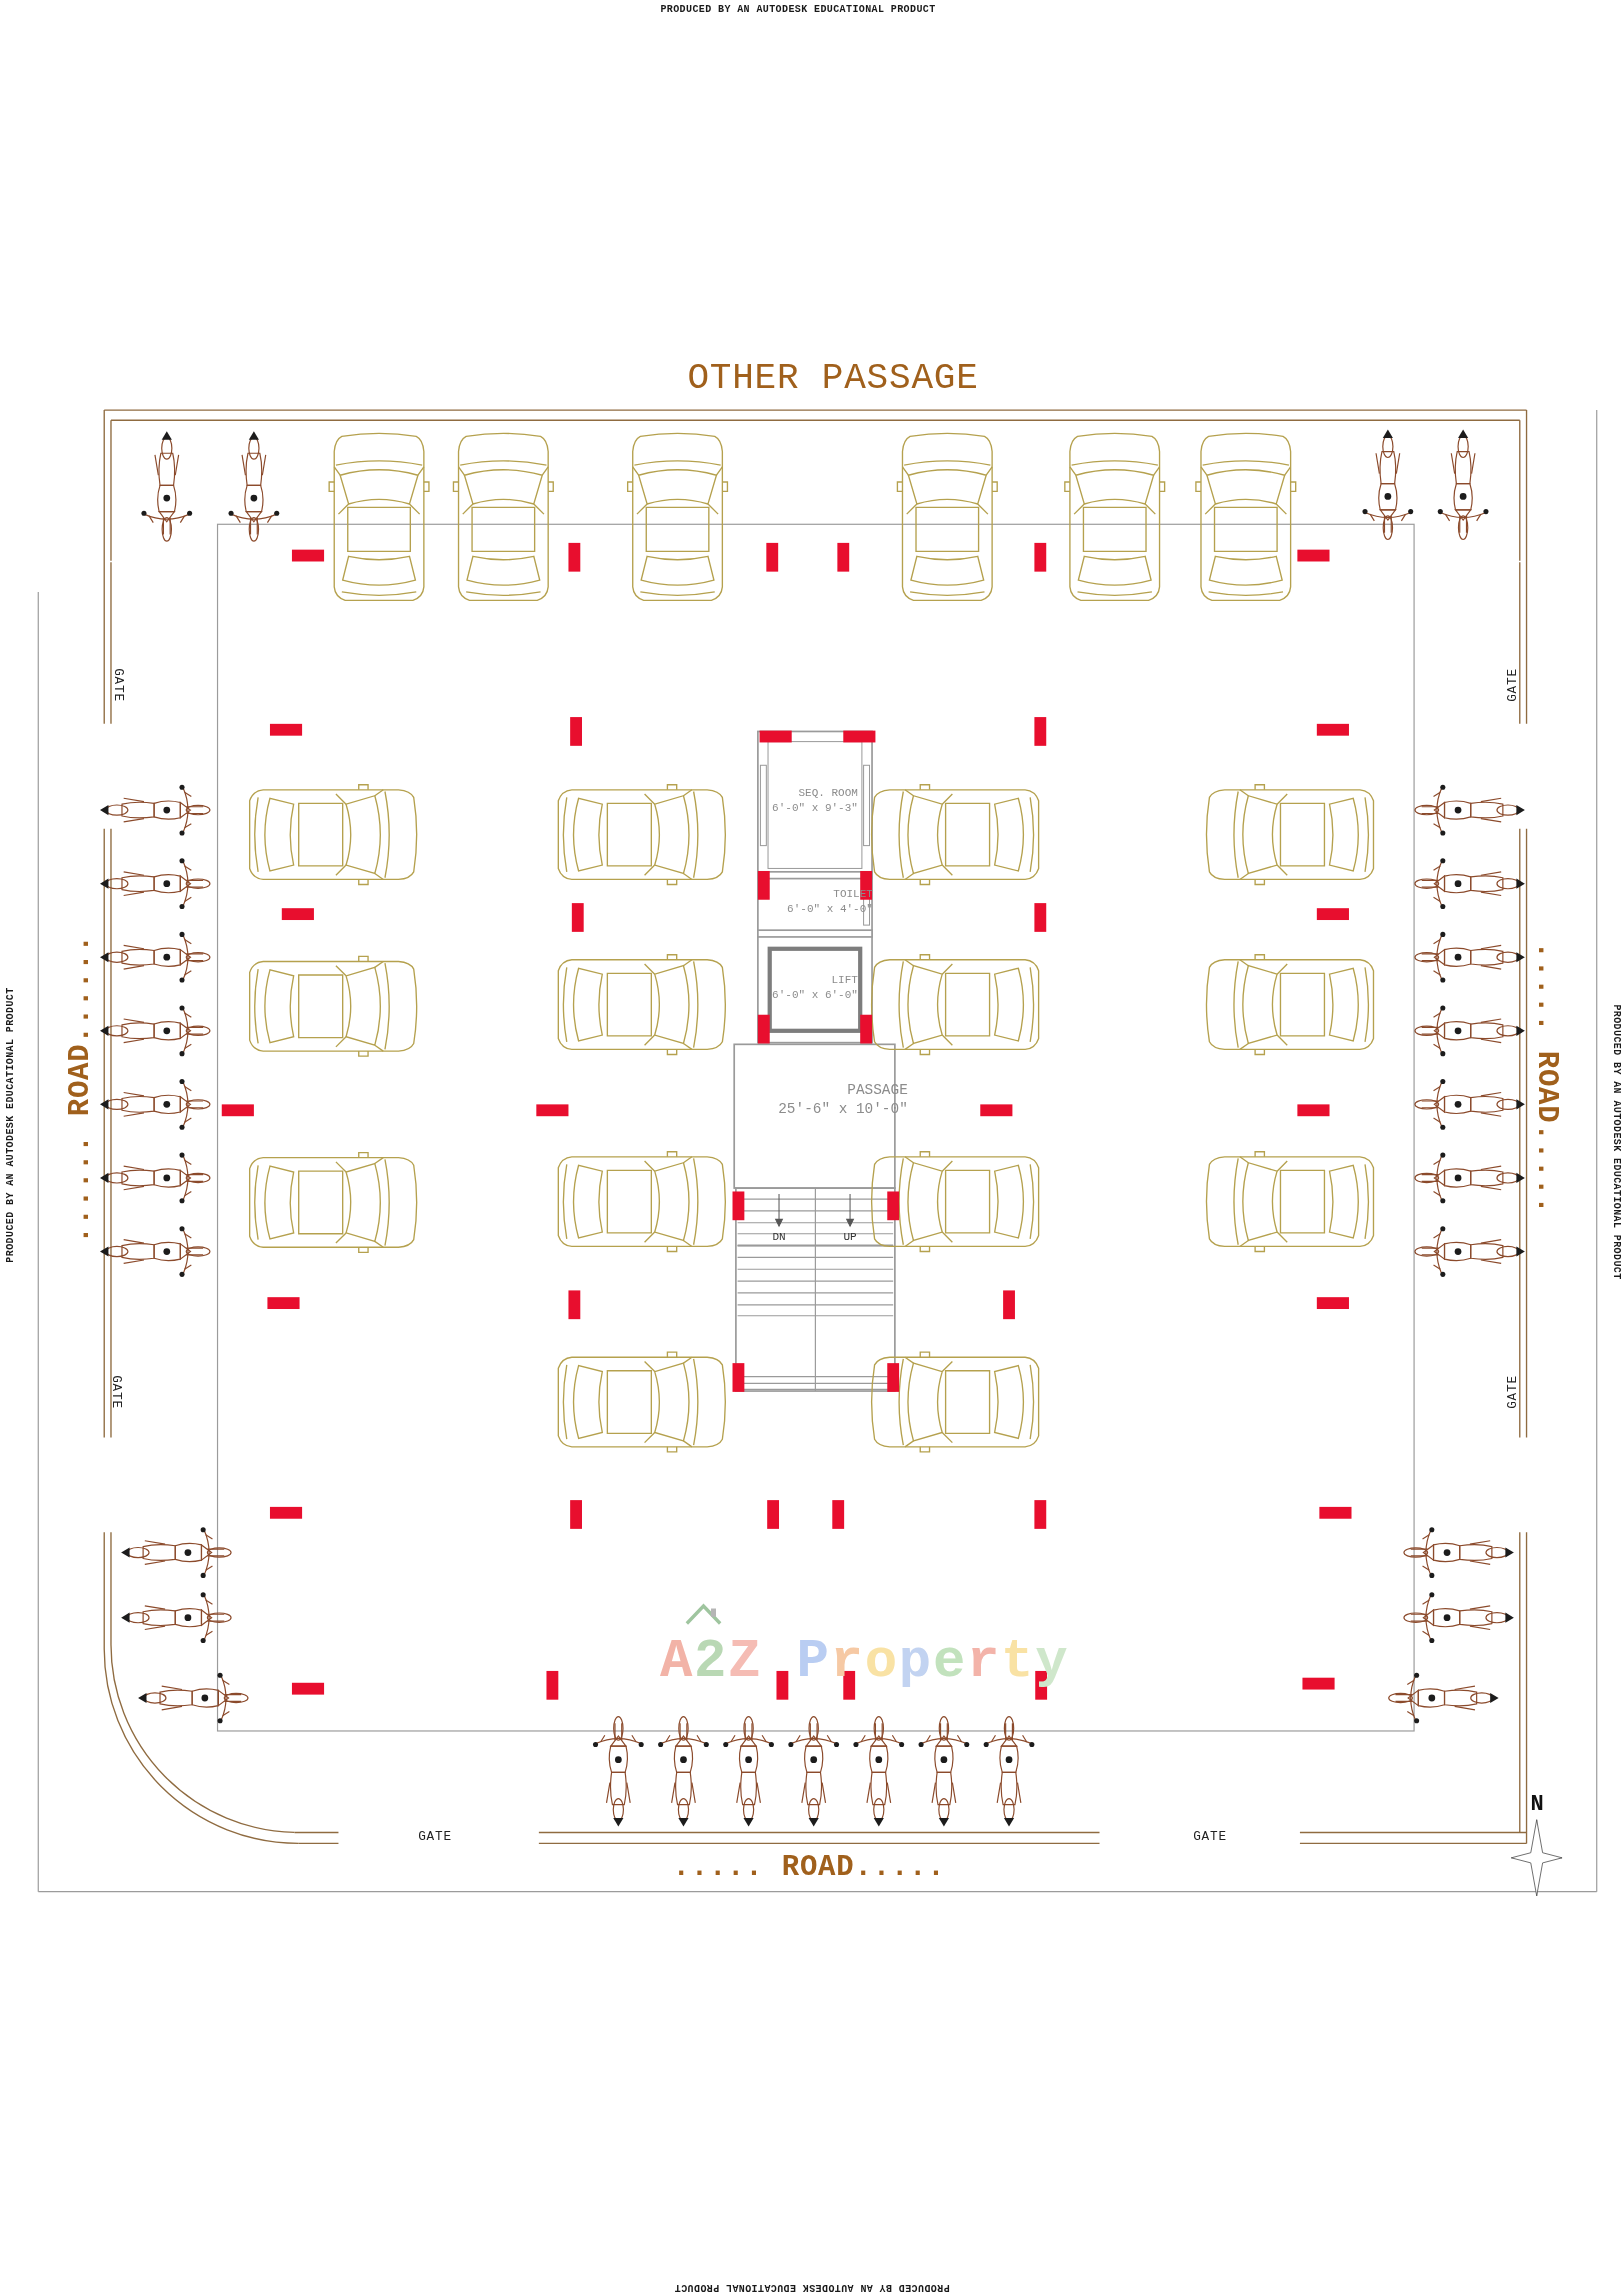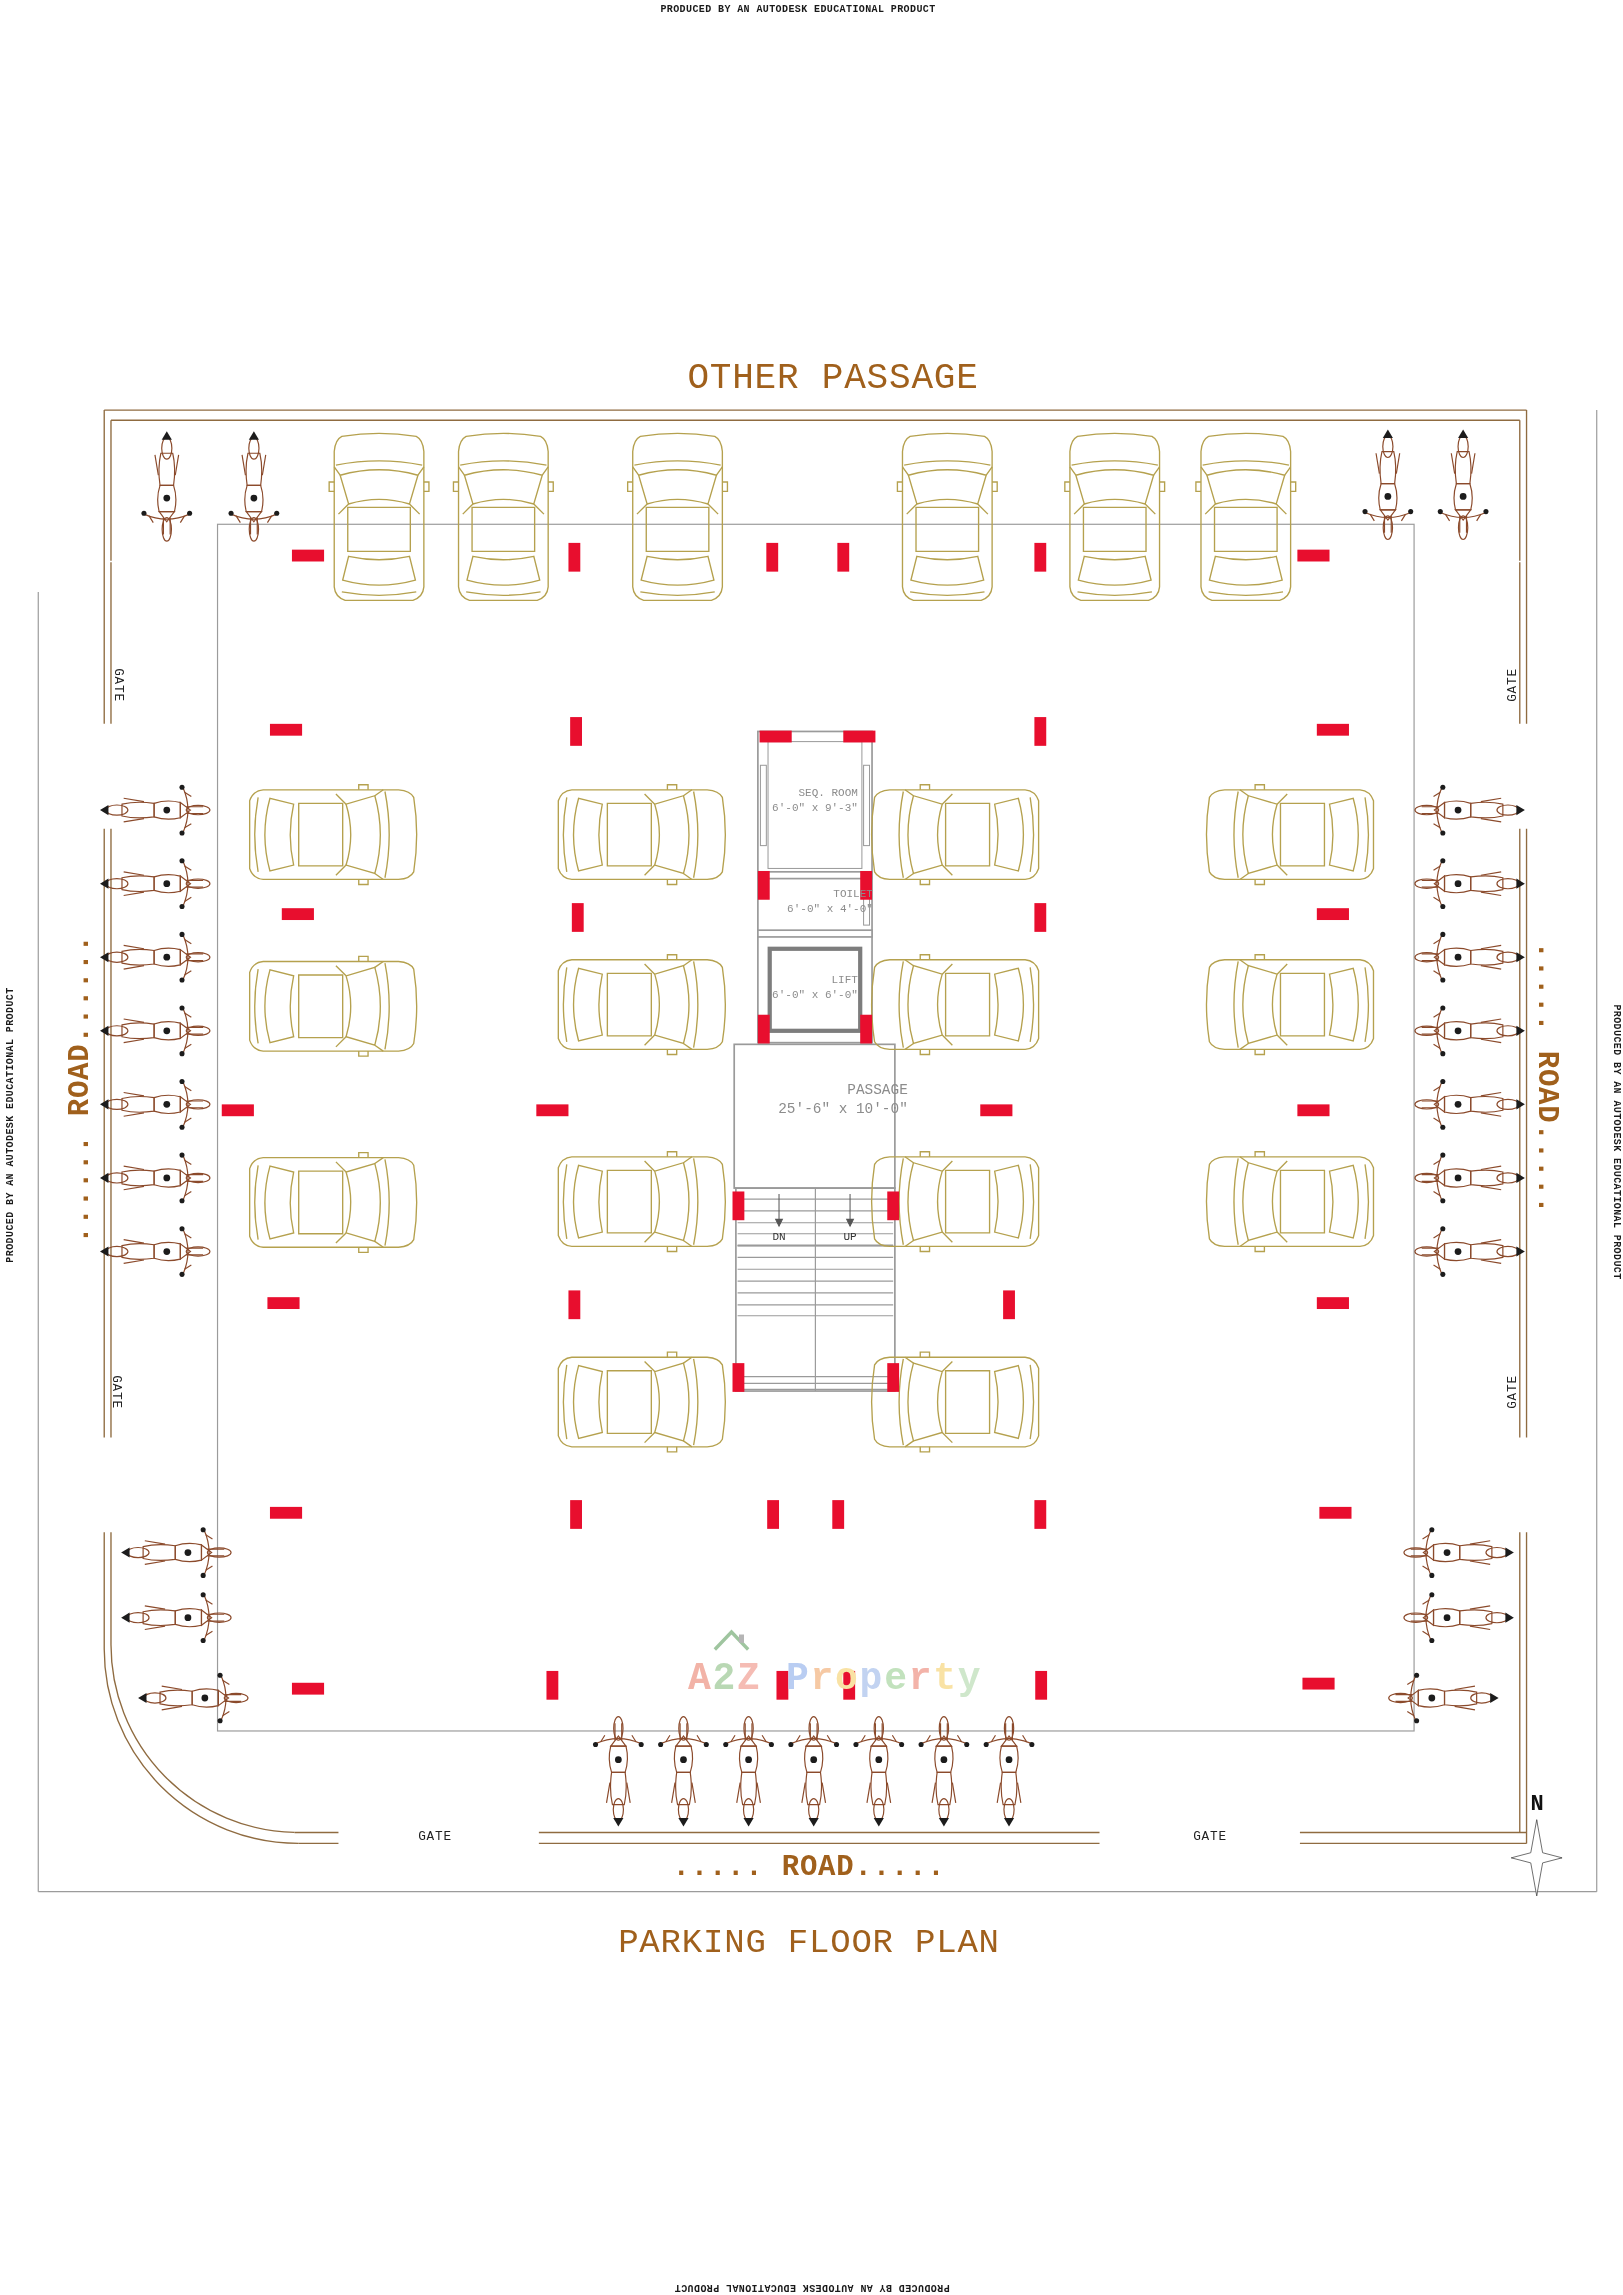--- a/index.html
+++ b/index.html
@@ -12,21 +12,21 @@
   .r180{transform:translate(-50%,-50%) rotate(180deg);}
   .stamp{font-size:10px;font-weight:bold;color:#1a1a1a;letter-spacing:0.4px;}
   .watermark{font-size:37px;color:#e4e4e4;font-weight:bold;letter-spacing:0.8px;}
   .title{color:#a0601c;font-weight:500;letter-spacing:0.8px;}
   .road{color:#a0601c;font-weight:600;font-size:29px;letter-spacing:0.8px;}
   .gate{font-size:12.7px;color:#222;letter-spacing:0.8px;}
   .room{color:#8c8c8c;text-align:right;line-height:1.35;font-size:11px;}
   .room .nm{display:block;}
   .stairlbl{font-size:11px;color:#333;}
   .north{font-size:22px;font-weight:bold;color:#111;}
-  #logo{position:absolute;left:688px;top:1631px;font-size:38px;font-weight:bold;letter-spacing:1.7px;margin-top:26px;}
+  #logo{position:absolute;left:660px;top:1631px;font-size:54px;font-weight:bold;letter-spacing:1.7px;}
 </style>
 </head>
 <body>
 
 <div id="sheet">
 
   <svg id="plan-svg" width="1624" height="2295" viewBox="0 0 1920 2714">
     <defs>
       <g id="car" fill="none" stroke="#b5a14e" stroke-width="1.6">
         <path d="M-44,-96 Q-52,-92 -53,-78 L-53,82 Q-52,94 -40,98 L40,98 Q52,94 53,82 L53,-78 Q52,-92 44,-96 Q0,-103 -44,-96 Z"></path>
@@ -210,21 +210,20 @@
       </g>
   </svg>
 
   <div class="t stamp" style="left:798px;top:8.5px;">PRODUCED BY AN AUTODESK EDUCATIONAL PRODUCT</div>
   <div class="t stamp rm90" style="left:10px;top:1125px;">PRODUCED BY AN AUTODESK EDUCATIONAL PRODUCT</div>
   <div class="t stamp r90" style="left:1616px;top:1142px;">PRODUCED BY AN AUTODESK EDUCATIONAL PRODUCT</div>
   <div class="t stamp r180" style="left:812px;top:2287px;">PRODUCED BY AN AUTODESK EDUCATIONAL PRODUCT</div>
 
 
   <div class="t title" style="left:833px;top:378px;font-size:36px;">OTHER PASSAGE</div>
-  <div class="t title" style="left:809px;top:1943px;font-size:34px;">PARKING FLOOR PLAN</div>
 
   <div class="t road rm90" style="left:80px;top:1089px;">...... ROAD......</div>
   <div class="t road r90" style="left:1546px;top:1078px;">..... ROAD.....</div>
   <div class="t road" style="left:809px;top:1867px;">..... ROAD.....</div>
 
   <div class="t gate r90" style="left:118px;top:685px;">GATE</div>
   <div class="t gate r90" style="left:116px;top:1392px;">GATE</div>
   <div class="t gate rm90" style="left:1512px;top:685px;">GATE</div>
   <div class="t gate rm90" style="left:1512px;top:1392px;">GATE</div>
   <div class="t gate" style="left:435px;top:1836px;">GATE</div>

